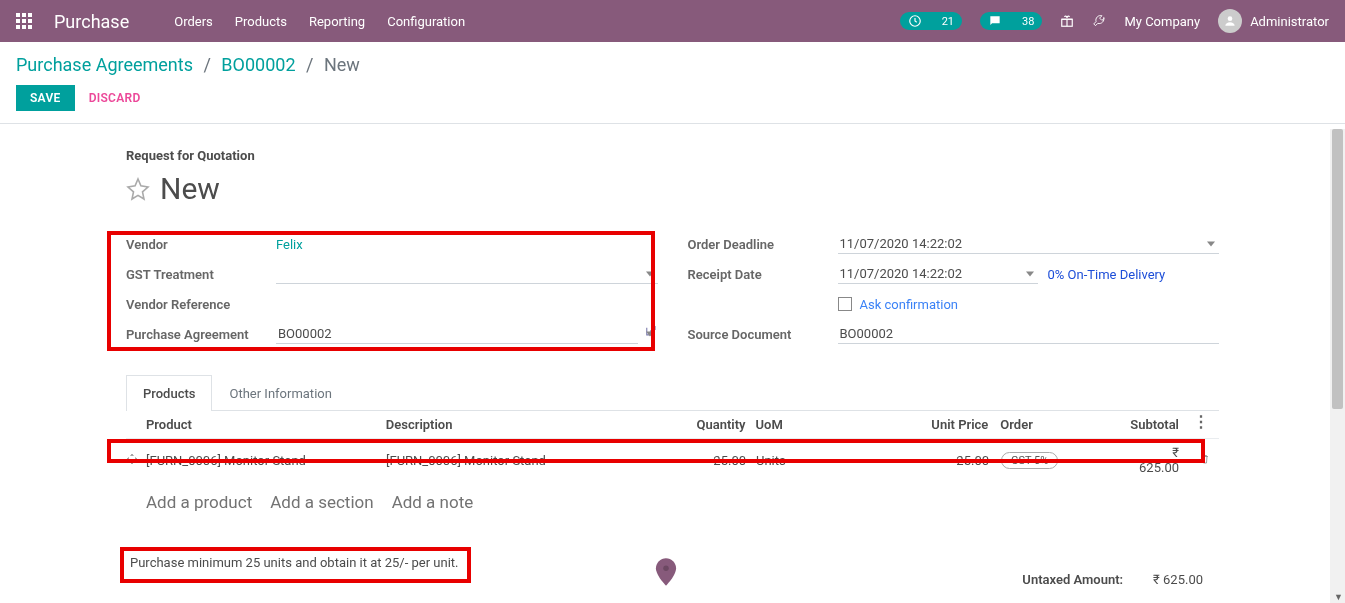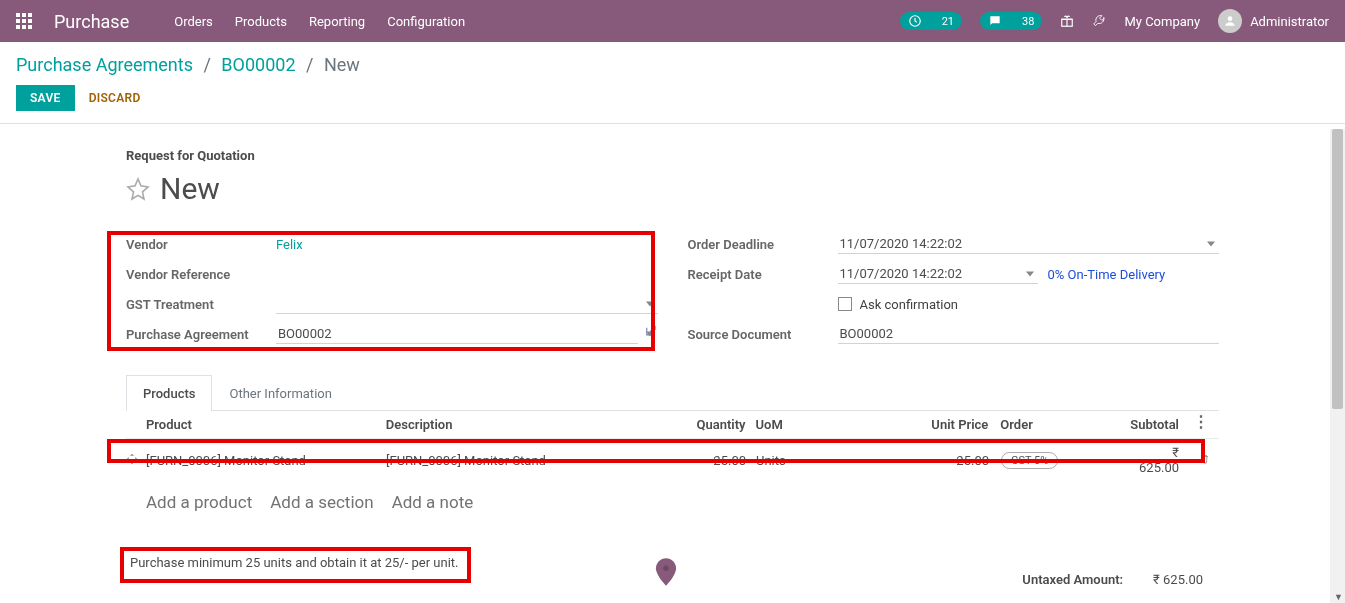--- a/index.html
+++ b/index.html
@@ -17,21 +17,21 @@
 .user-block { display:flex; align-items:center; gap:8px; }
 .avatar { width:24px; height:24px; border-radius:50%; background:#ccc; display:flex; align-items:center; justify-content:center; }
 .avatar svg { width:14px; height:14px; fill:#fff; }
 
 .subheader { padding:12px 16px 4px; }
 .breadcrumb { font-size:18px; color:#6c757d; }
 .breadcrumb a { color:#00a09d; text-decoration:none; }
 .breadcrumb .sep { margin:0 6px; color:#6c757d; }
 .actions { margin-top:10px; display:flex; align-items:center; gap:14px; }
 .btn-save { background:#00a09d; color:#fff; border:none; padding:6px 14px; font-size:12px; font-weight:600; cursor:pointer; letter-spacing:0.3px; }
-.btn-discard { color:#a16207; font-size:12px; font-weight:600; background:none; border:none; cursor:pointer; letter-spacing:0.3px; }
+.btn-discard { color:#ec4899; font-size:12px; font-weight:600; background:none; border:none; cursor:pointer; letter-spacing:0.3px; }
 
 .content-wrap { border-top:1px solid #dee2e6; margin-top:8px; position:relative; }
 .form-sheet { margin:0 auto; width:1153px; background:#fff; padding:24px 0 0 0; position:relative; }
 .form-inner { padding:0 30px; }
 
 .section-title { font-size:13px; font-weight:700; color:#4c4c4c; margin-bottom:8px; }
 .title-row { display:flex; align-items:center; gap:10px; margin-bottom:24px; }
 .star-icon { width:24px; height:24px; fill:none; stroke:#aaa; stroke-width:1.6; cursor:pointer; }
 .title-text { font-size:30px; color:#4c4c4c; }
 
@@ -173,30 +173,30 @@
 
       <div class="field-columns">
         <div class="col">
           <div class="field-row">
             <div class="field-label">Vendor</div>
             <div class="field-input">
                 <span class="text-val">Felix</span>
               </div>
           </div>
           <div class="field-row">
-            <div class="field-label">Vendor Reference</div>
-            <div class="field-input">
-                <input class="underline-input" style="border-bottom: none;" value="">
-              </div>
-          </div>
-          <div class="field-row">
             <div class="field-label">GST Treatment</div>
             <div class="field-input">
                 <input class="underline-input" value="" style="">
                 <span class="dd-caret"></span>
+              </div>
+          </div>
+          <div class="field-row">
+            <div class="field-label">Vendor Reference</div>
+            <div class="field-input">
+                <input class="underline-input" style="border-bottom: none;" value="">
               </div>
           </div>
           <div class="field-row">
             <div class="field-label">Purchase Agreement</div>
             <div class="field-input">
               <input class="underline-input" value="BO00002" style="">
               <span class="dd-caret"></span>
               <svg class="ext-link" viewBox="0 0 24 24">
                   <path d="M14 4h6v6M20 4l-9 9M5 6v13h13" stroke-width="2"></path>
                 </svg>
@@ -217,21 +217,21 @@
             <div class="field-input" style="flex:0 0 200px;">
                 <input class="underline-input" value="11/07/2020 14:22:02" style="">
                 <span class="dd-caret"></span>
               </div>
             <span class="ontime">0% On-Time Delivery</span>
           </div>
           <div class="field-row">
             <div class="field-label"></div>
             <div class="field-input">
                 <span class="chk"></span>
-                <span style="color:#404040;">Ask confirmation</span>
+                <span style="color:#3b82f6;">Ask confirmation</span>
               </div>
           </div>
           <div class="field-row">
             <div class="field-label">Source Document</div>
             <div class="field-input">
                 <input class="underline-input" value="BO00002" style="">
               </div>
           </div>
         </div>
       </div>

